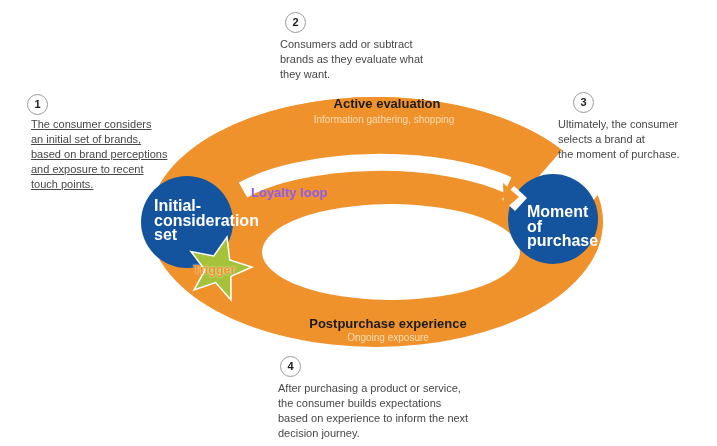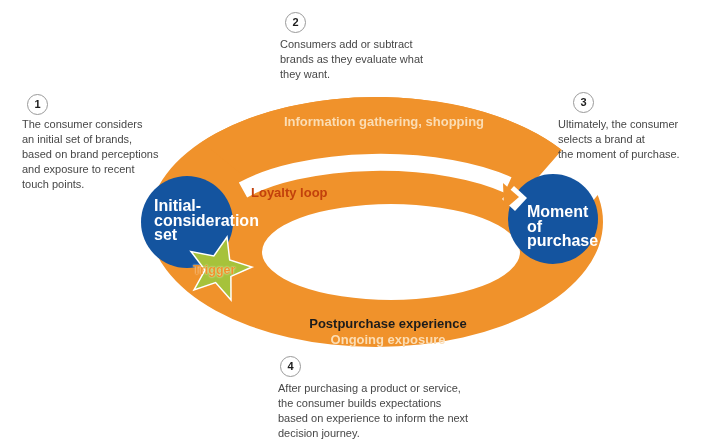--- a/index.html
+++ b/index.html
@@ -17,26 +17,26 @@
     background:#fff;color:#1c1c1c;font-size:11px;font-weight:bold;
     text-align:center;line-height:19px;
   }
   .ann-text{
     font-size:11px;color:#474747;line-height:15px;white-space:pre-line;
   }
   .band-title{
     font-size:13px;font-weight:bold;color:#1c1c1c;text-align:center;
   }
   .band-sub{
-    font-size:13px;font-weight:bold;color:var(--pale);text-align:center;
+    font-size:10px;font-weight:normal;color:var(--pale);text-align:center;
   }
   .node-label{
     font-size:16px;font-weight:bold;color:#fff;line-height:14.5px;white-space:pre-line;
   }
-  .loyalty-label{font-size:13px;font-weight:bold;color:#c2410c;}
+  .loyalty-label{font-size:13px;font-weight:bold;color:#8b5cf6;}
   .trigger-label{
     font-size:12.5px;font-weight:bold;color:var(--orange);text-align:left;
     text-shadow:0 0 2px #fff;
   }
 </style>
 </head>
 <body>
 
 <div id="stage">
 
@@ -60,36 +60,37 @@
     <polygon fill="var(--orange)" points="503,183 519,197 504,210"></polygon>
 
     <path fill="var(--green)" stroke="#ffffff" stroke-width="1.5" d="M 227 237 L 229.7 260 L 252 267 L 230.9 276.4 L 231 300 L 215.6 282.6 L 194 290 L 205 270 L 191 251.5 L 213.8 256 Z"></path>
   </svg>
 
   <div class="num-badge abs" style="left:27px;top:94px;">1</div>
   <div class="num-badge abs" style="left:285px;top:12px;">2</div>
   <div class="num-badge abs" style="left:573px;top:92px;">3</div>
   <div class="num-badge abs" style="left:280px;top:356px;">4</div>
 
-  <div class="ann-text abs" style="left:22px;top:117px;width:170px;">The consumer considers
+  <div class="ann-text abs" style="left:31px;top:117px;width:170px;text-decoration:underline;">The consumer considers
 an initial set of brands,
 based on brand perceptions
 and exposure to recent
 touch points.</div>
   <div class="ann-text abs" style="left:280px;top:37px;width:200px;">Consumers add or subtract
 brands as they evaluate what
 they want.</div>
   <div class="ann-text abs" style="left:558px;top:117px;width:150px;">Ultimately, the consumer
 selects a brand at
 the moment of purchase.</div>
   <div class="ann-text abs" style="left:278px;top:381px;width:230px;">After purchasing a product or service,
 the consumer builds expectations
 based on experience to inform the next
 decision journey.</div>
 
+  <div class="band-title abs" style="left:287px;top:96px;width:200px;">Active evaluation</div>
   <div class="band-sub abs" style="left:259px;top:114px;width:250px;">Information gathering, shopping</div>
   <div class="loyalty-label abs" style="left:251px;top:185px;">Loyalty loop</div>
   <div class="band-title abs" style="left:288px;top:316px;width:200px;">Postpurchase experience</div>
   <div class="band-sub abs" style="left:288px;top:332px;width:200px;">Ongoing exposure</div>
 
   <div class="node-label abs" style="left:154px;top:199px;width:90px;">Initial-
 consideration
 set</div>
   <div class="node-label abs" style="left:527px;top:205px;width:80px;">Moment
 of

